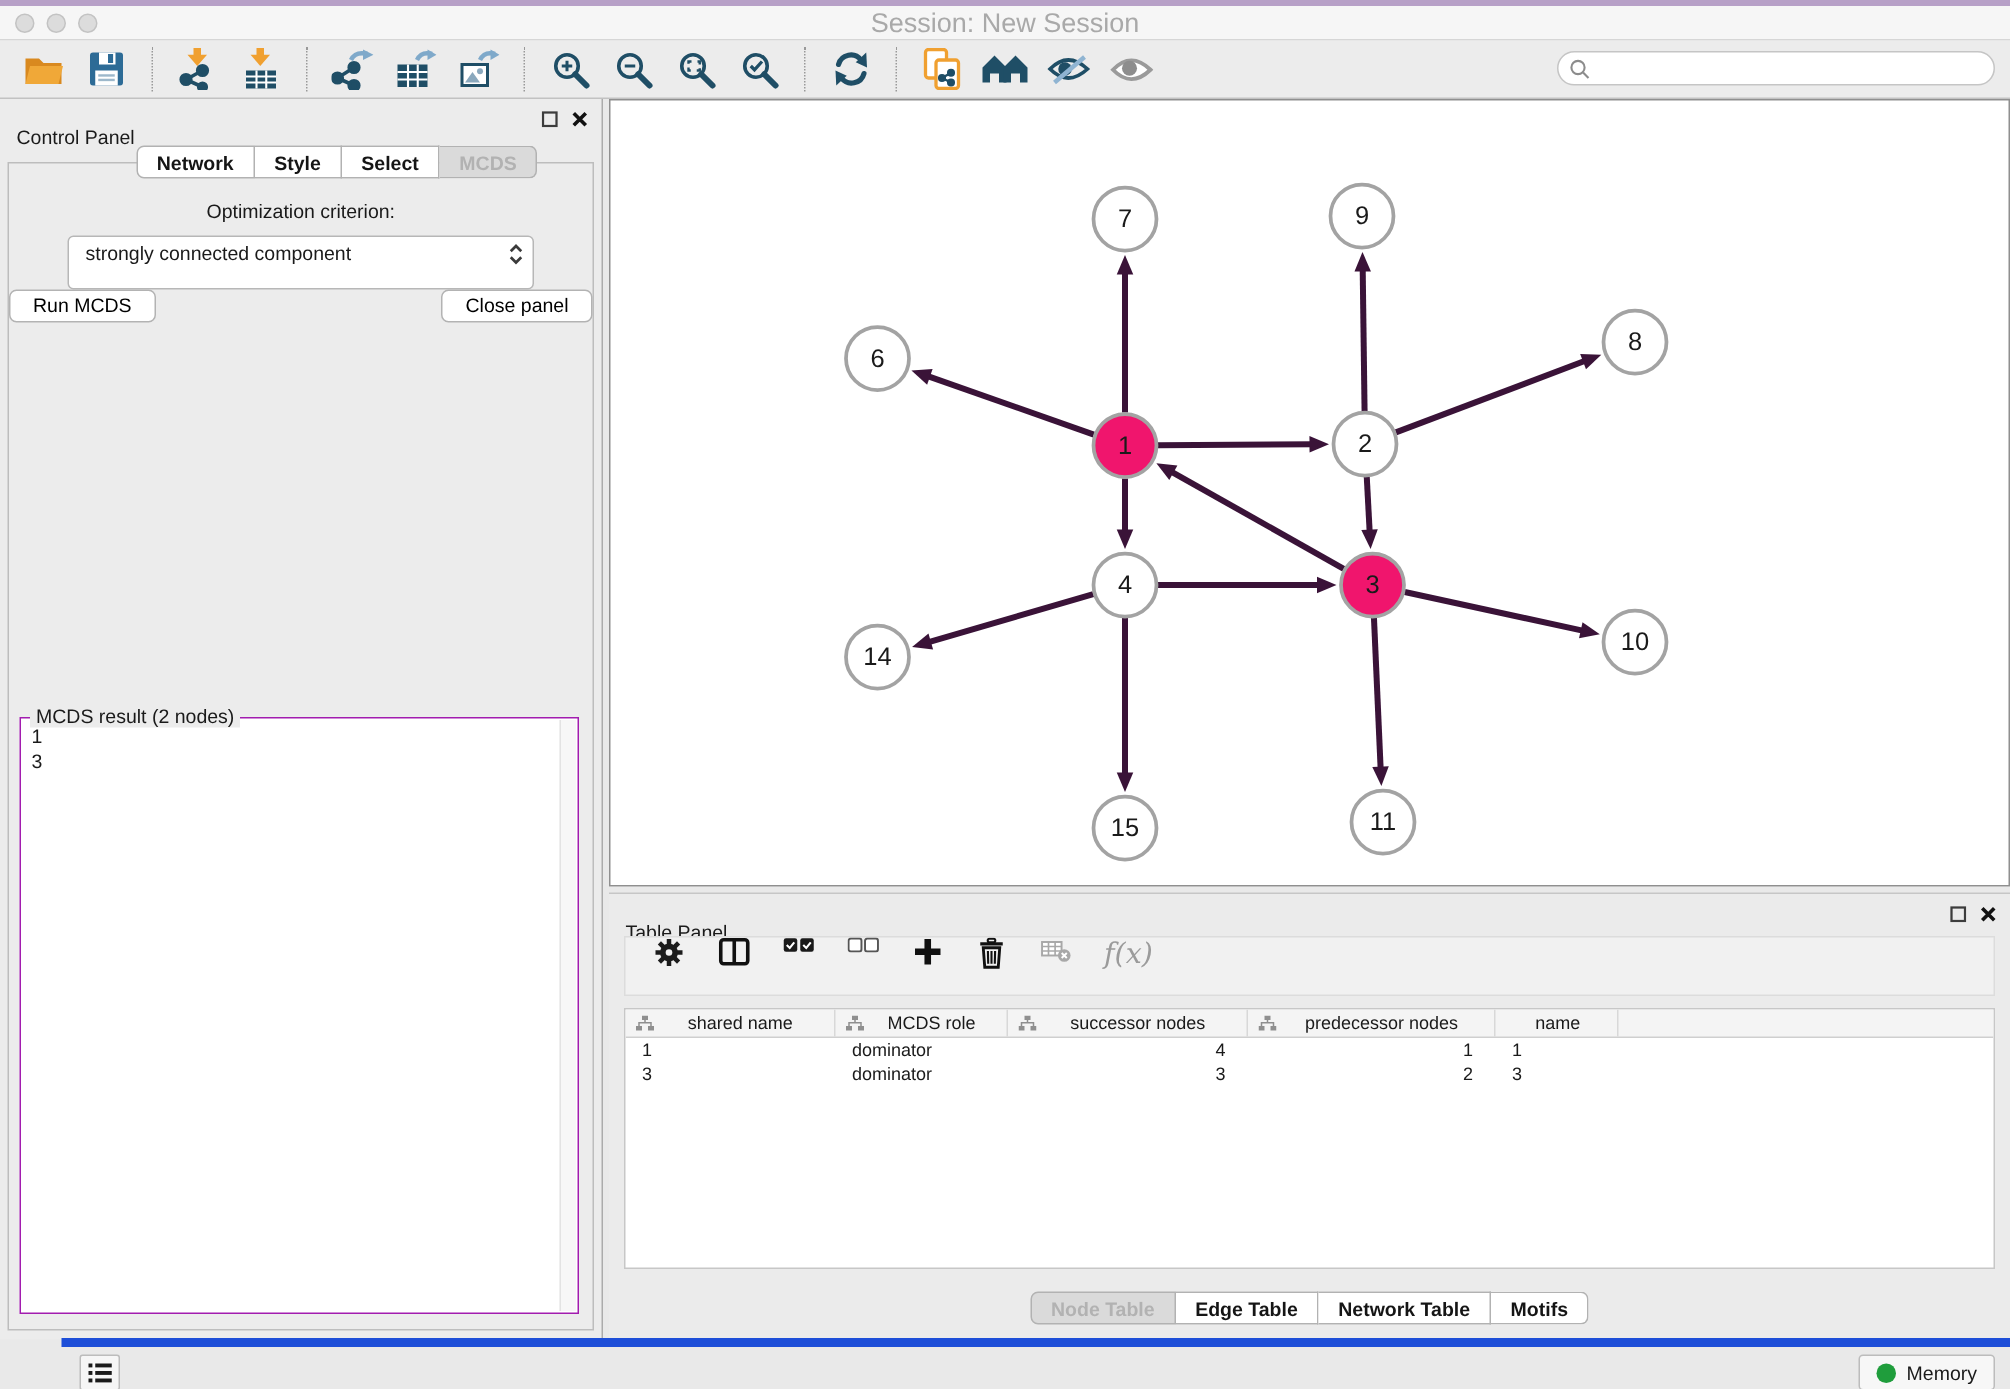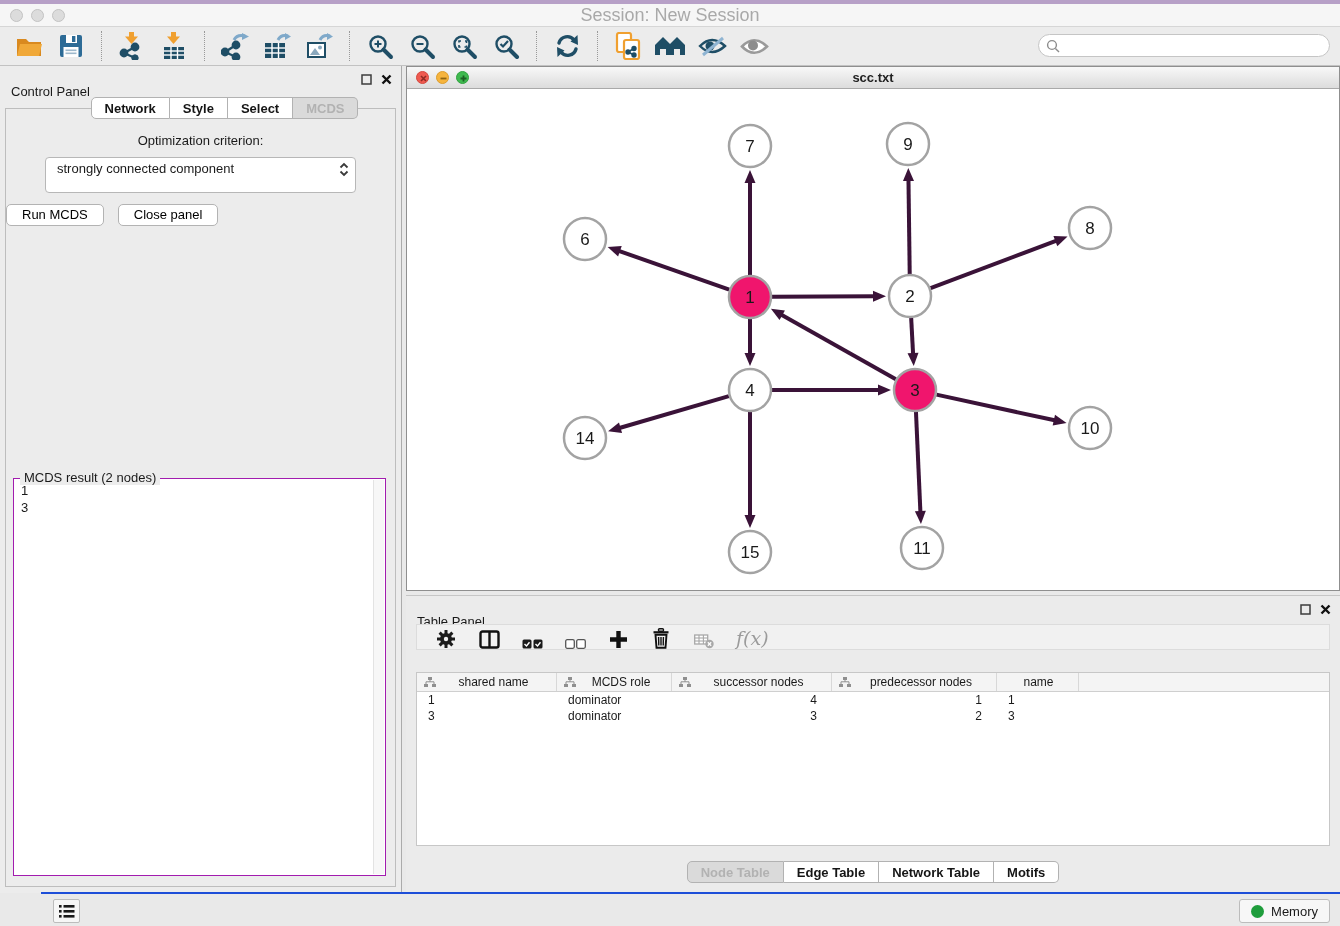--- a/index.html
+++ b/index.html
@@ -27,53 +27,53 @@
   .seg-tab.first { border-left:1px solid #b2b2b2; border-radius:5px 0 0 5px; }
   .seg-tab.last { border-radius:0 5px 5px 0; }
   .seg-tab.sel { background:#dadada; color:#b2b2b2; }
   
   .control-panel { position:absolute; left:0; top:66px; width:402px; bottom:33px; background:#ececec; border-right:1px solid #ababab; }
   .cp-tabs { top:31px;margin-left:48px; }
   .cp-content { position:absolute; left:5px; right:5px; top:42px; bottom:6px; border:1px solid #bdbdbd; background:#ececec; }
   .opt-label { margin-top:24px; text-align:center; font-size:13px; }
   .dropdown { position:relative; margin:9px auto 0; width:311px; height:36px; background:#fff; border:1px solid #b7b7b7; border-radius:4px; font-size:13px; line-height:21px; padding-left:11px; }
   .dd-stepper { position:absolute; right:4px; top:3px; }
-  .btn-row { margin-top:11px; display:flex; justify-content:flex-start; gap:14px; }
+  .btn-row { display:flex; justify-content:space-between; gap:14px; }
   .push-btn { height:22px; padding:0 15px; background:#fff; border:1px solid #b3b3b3; border-radius:5px; font-size:13px; line-height:20px; }
   .result-group { position:absolute; left:7px; right:9px; top:369px; bottom:10px; border:1px solid #a21caf; background:#fff; }
   .result-label { position:absolute; top:-9px; left:6px; background:#ececec; padding:0 4px; font-size:13px; }
   .result-body { position:absolute; left:1px; right:13px; top:1px; bottom:1px; font-size:13px; line-height:17px; padding:2px 0 0 6px; white-space:pre; overflow:hidden; }
   .result-scroll { position:absolute; top:1px; bottom:1px; right:1px; width:11px; background:#f7f7f7; border-left:1px solid #e3e3e3; }
   
   .net-frame { position:absolute; left:406px; top:66px; right:0; height:525px; border:1px solid #8f8f8f; background:#fff; }
   .net-titlebar { height:22px; background:linear-gradient(#f8f8f8,#dcdcdc); border-bottom:1px solid #a9a9a9; position:relative; }
   .traffic { position:absolute; left:9px; top:4px; display:flex; gap:7px; }
   .tf { width:13px; height:13px; border-radius:50%; position:relative; }
   .tf svg { position:absolute; left:2px; top:2px; }
   .tf.red { background:#ef5a50; border:1px solid #d4473e; }
   .tf.yellow { background:#f6b43d; border:1px solid #dd9d2c; }
   .tf.green { background:#3fb94f; border:1px solid #2fa23e; }
   .net-title { text-align:center; line-height:21px; font-size:13px; font-weight:bold; color:#222; }
   .graph-svg { position:absolute; left:0; top:22px; }
   
   .table-panel { position:absolute; left:406px; top:595px; right:0; bottom:34px; background:#ebebeb; border-top:1px solid #c6c6c6; }
-  .tp-toolbar { position:absolute; left:10px; right:10px; top:28px; height:26px; background:#f1f1f1; border:1px solid #dcdcdc; display:flex; align-items:flex-end; padding-left:18px; gap:21px; }
+  .tp-toolbar { position:absolute; left:10px; right:10px; top:28px; height:40px; background:#f1f1f1; border:1px solid #dcdcdc; display:flex; align-items:flex-start; padding-left:18px; gap:21px; }
   .tp-tool { display:flex; align-items:center; justify-content:center; min-width:22px; }
   .fx-label { font-family:"DejaVu Serif", serif; font-style:italic; color:#9b9b9b; font-size:19px; }
   .tp-table { position:absolute; left:10px; right:10px; top:76px; bottom:46px; background:#fff; border:1px solid #c7c7c7; overflow:hidden; }
   .t-header { display:flex; height:19px; background:#f4f4f4; border-bottom:1px solid #cfcfcf; }
   .t-hcell { display:flex; align-items:center; border-right:1px solid #d8d8d8; font-size:12px; padding-left:7px; }
   .t-hcell .lbl { flex:1; text-align:center; padding-right:5px; }
   .t-row { display:flex; height:16px; font-size:12px; }
   .t-cell { padding:1px 6px 0 11px; overflow:hidden; }
   .t-cell.num { text-align:right; padding-right:15px; }
   .c0 { width:140px; } .c1 { width:115px;align-items:center; } .c2 { width:160px; } .c3 { width:165px; } .c4 { width:82px; }
   .tp-tabs { bottom:9px; }
   
-  .statusbar { position:absolute; left:0; right:0; bottom:0; height:34px; background:#e9e9e9; border-top:2px solid #1d4ed8;margin-left:41px; }
+  .statusbar { position:absolute; left:0; right:0; bottom:0; height:34px; background:#e9e9e9; border-top:6px solid #1d4ed8;margin-left:41px; }
   .list-btn { position:absolute; left:12px; top:5px; width:27px; height:24px; background:#f6f6f6; border:1px solid #bcbcbc; border-radius:2px; display:flex; align-items:center; justify-content:center; }
   .mem-btn { position:absolute; right:10px; top:5px; height:24px; padding:0 11px; background:#f7f7f7; border:1px solid #bcbcbc; border-radius:3px; display:flex; align-items:center; gap:7px; font-size:13px; }
   .mem-dot { width:13px; height:13px; border-radius:50%; background:#1f9d3c; }
 </style>
 </head>
 <body>
 
 <div class="deskstrip"></div>
 <div class="titlebar">
   <div class="tl-dots">
@@ -280,40 +280,20 @@
     <div class="result-group">
       <span class="result-label">MCDS result (2 nodes)</span>
       <div class="result-body" id="result-body">1
 3</div>
       <div class="result-scroll"></div>
     </div>
   </div>
 </div>
 
 <div class="net-frame">
-  <div class="net-titlebar">
-    <div class="traffic">
-      <span class="tf red">
-          <svg width="9" height="9" viewBox="0 0 9 9">
-            <path d="M2 2 L7 7 M7 2 L2 7" stroke="#8e2b23" stroke-width="1.6"></path>
-          </svg>
-        </span>
-      <span class="tf yellow">
-          <svg width="9" height="9" viewBox="0 0 9 9">
-            <line x1="1.5" y1="4.5" x2="7.5" y2="4.5" stroke="#8f6410" stroke-width="1.8"></line>
-          </svg>
-        </span>
-      <span class="tf green">
-          <svg width="9" height="9" viewBox="0 0 9 9">
-            <path d="M4.5 1.5 V7.5 M1.5 4.5 H7.5" stroke="#1d5f24" stroke-width="1.8"></path>
-          </svg>
-        </span>
-    </div>
-    <div class="net-title">scc.txt</div>
-  </div>
   <svg class="graph-svg" id="graph-svg" width="932" height="501" viewBox="0 0 932 501">
       <line x1="343" y1="186" x2="343" y2="92" stroke="#3a1338" stroke-width="4"></line>
       <polygon points="343,81 348.5,94 337.5,94" fill="#3a1338"></polygon>
       <line x1="322.2449403778676" y1="200.7042820722201" x2="211.01941303521068" y2="161.60682397601346" stroke="#3a1338" stroke-width="4"></line>
       <polygon points="200.64188322414446,157.9589650121235 214.73016611916768,157.08130615482398 211.08230715527776,167.4588359658902" fill="#3a1338"></polygon>
       <line x1="364.9995703250881" y1="207.8625026854682" x2="468.0006835737235" y2="207.2187457276642" stroke="#3a1338" stroke-width="4"></line>
       <polygon points="479.0004687362675,207.1499970703983 466.0350969637121,212.73113806480276 465.96634830644615,201.7313529022587" fill="#3a1338"></polygon>
       <line x1="343" y1="230" x2="343" y2="266" stroke="#3a1338" stroke-width="4"></line>
       <polygon points="343,277 337.5,264 348.5,264" fill="#3a1338"></polygon>
       <line x1="502.7105513708537" y1="185.00190418488262" x2="501.46048645546" y2="89.9969706149595" stroke="#3a1338" stroke-width="4"></line>

